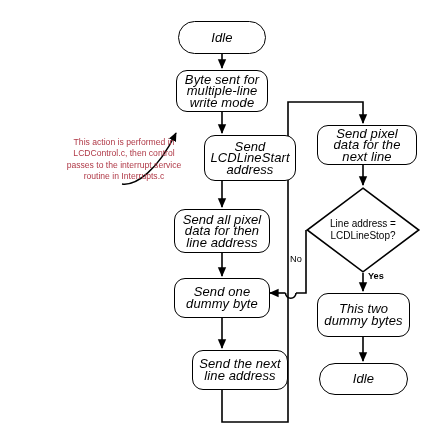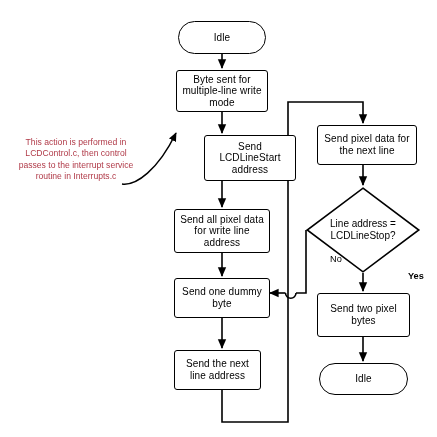--- a/index.html
+++ b/index.html
@@ -27,27 +27,28 @@
   .node {
     position: absolute;
     box-sizing: border-box;
     display: flex;
     align-items: center;
     justify-content: center;
     text-align: center;
     color: #000000;
     background: #ffffff;
     border: 1.6px solid #000000;
-    font-size: 10px;
+    font-size: 13px;
     line-height: 11.6px;
     letter-spacing: 0.1px;
     z-index: 3;
+    font-style: italic;
   }
   .node.process {
-    border-radius: 3px;
+    border-radius: 11px;
     padding: 6px 4px;
   }
   .node.terminal {
     border-radius: 999px;
   }
   .decision-wrap {
     position: absolute;
     z-index: 3;
   }
   .decision-wrap svg {
@@ -71,29 +72,29 @@
     color: #000000;
     pointer-events: none;
   }
   .edge-label {
     position: absolute;
     font-size: 9.2px;
     line-height: 11px;
     color: #000000;
     z-index: 4;
     white-space: nowrap;
-    padding-left: 40px;
   }
   .annotation {
     position: absolute;
     color: #b03a48;
     font-size: 8.6px;
     line-height: 11.4px;
     text-align: center;
     z-index: 4;
+    margin-left: 48px;
   }
 </style>
 </head>
 <body>
 
 <div id="canvas">
 
   <svg id="edges" viewBox="0 0 437 437" xmlns="http://www.w3.org/2000/svg">
     <defs>
       <marker id="arrow" markerWidth="7" markerHeight="7" refX="5.4" refY="3" orient="auto" markerUnits="strokeWidth">
@@ -140,44 +141,44 @@
 
   <div class="node process" style="left:176px; top:70px; width:92px; height:42px;">
     <span>Byte sent for multiple-line write mode</span>
   </div>
 
   <div class="node process" style="left:176px; top:135px; width:92px; height:46px;margin-left:28px;">
     <span>Send LCDLineStart address</span>
   </div>
 
   <div class="node process" style="left:174px; top:209px; width:96px; height:44px;">
-    <span>Send all pixel data for write line address</span>
+    <span>Send all pixel data for then line address</span>
   </div>
 
   <div class="node process" style="left:174px; top:278px; width:96px; height:40px;">
     <span>Send one dummy byte</span>
   </div>
 
-  <div class="node process" style="left:174px; top:350px; width:87px; height:40px;">
+  <div class="node process" style="left:192px; top:350px; width:96px; height:40px;">
     <span>Send the next line address</span>
   </div>
 
   <div class="node process" style="left:317px; top:125px; width:100px; height:40px;">
     <span>Send pixel data for the next line</span>
   </div>
 
   <div class="decision-wrap" style="left:306px; top:187px; width:114px; height:86px;">
     <svg width="114" height="86" viewBox="0 0 114 86" xmlns="http://www.w3.org/2000/svg">
       <polygon points="57,1.2 112.8,43 57,84.8 1.2,43" fill="#ffffff" stroke="#000000" stroke-width="1.6"></polygon>
     </svg>
     <div class="decision-label">Line address = LCDLineStop?</div>
   </div>
 
   <div class="node process" style="left:317px; top:293px; width:93px; height:44px;">
-    <span>Send two pixel bytes</span>
+    <span>This two dummy bytes</span>
   </div>
 
   <div class="node terminal" style="left:319px; top:363px; width:89px; height:32px;">
     <span>Idle</span>
   </div>
 
   <div class="edge-label" style="left:290px; top:254px;">No</div>
   <div class="edge-label" style="left:368px; top:271px;font-weight:bold;">Yes</div>
 
   <div class="annotation" style="left:16px; top:137px; width:120px;">This action is performed in LCDControl.c, then control passes to the interrupt service routine in Interrupts.c</div>

